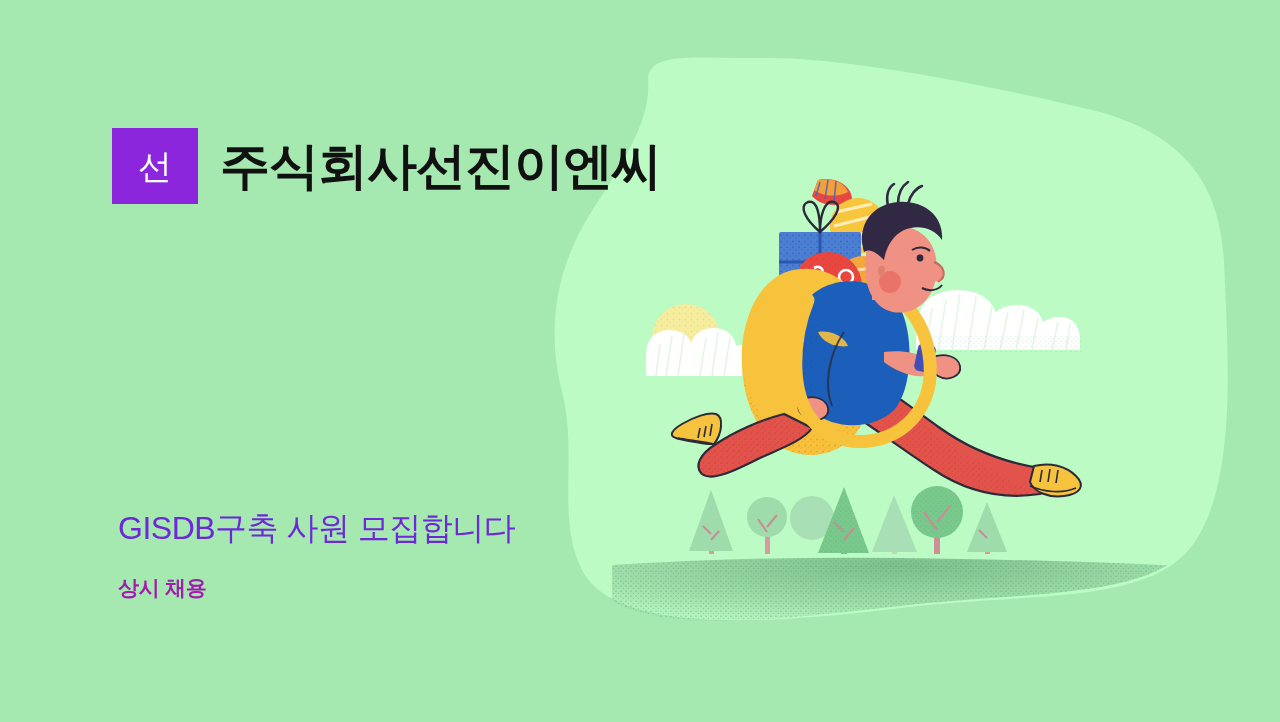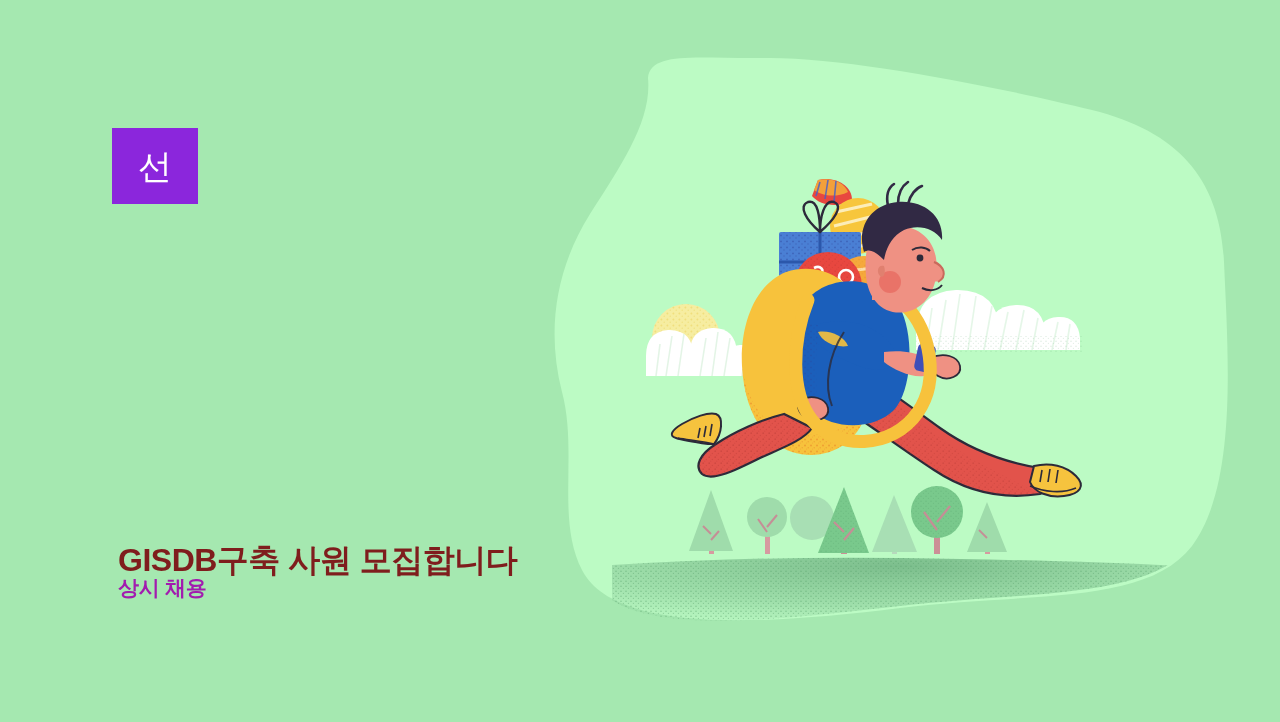--- a/index.html
+++ b/index.html
@@ -31,22 +31,22 @@
     color:#ffffff; font-size:34px; font-weight:400;
     line-height:1; letter-spacing:0;
   }
   .company-name {
     font-size:50px; font-weight:700; color:#111111;
     letter-spacing:-1px; white-space:nowrap; line-height:1;
   }
   
   .job-title {
     position:absolute; left:118px; top:511px;
-    font-size:32px; font-weight:700; color:#7f1d1d;
-    letter-spacing:-0.5px; white-space:nowrap; line-height:1.1;margin-top:32px;
+    font-size:32px; font-weight:400; color:#6d28d9;
+    letter-spacing:-0.5px; white-space:nowrap; line-height:1.1;
   }
   .job-sub {
     position:absolute; left:118px; top:576px;
     font-size:21px; font-weight:700; color:#a21caf;
     letter-spacing:-0.3px; white-space:nowrap; line-height:1.1;
   }
 </style>
 </head>
 <body>
 
@@ -376,18 +376,19 @@
 
         <path d="M884,266 C878,264 876,272 880,276 C884,279 886,272 884,266 Z" fill="#e0806f"></path>
       </g>
     </g>
   </svg>
 
   <div class="header-row">
     <div class="logo-badge">
       <span>선</span>
     </div>
+    <div class="company-name">주식회사선진이엔씨</div>
   </div>
 
   <div class="job-title">GISDB구축 사원 모집합니다</div>
   <div class="job-sub">상시 채용</div>
 
 </div>
 
 </body></html>

